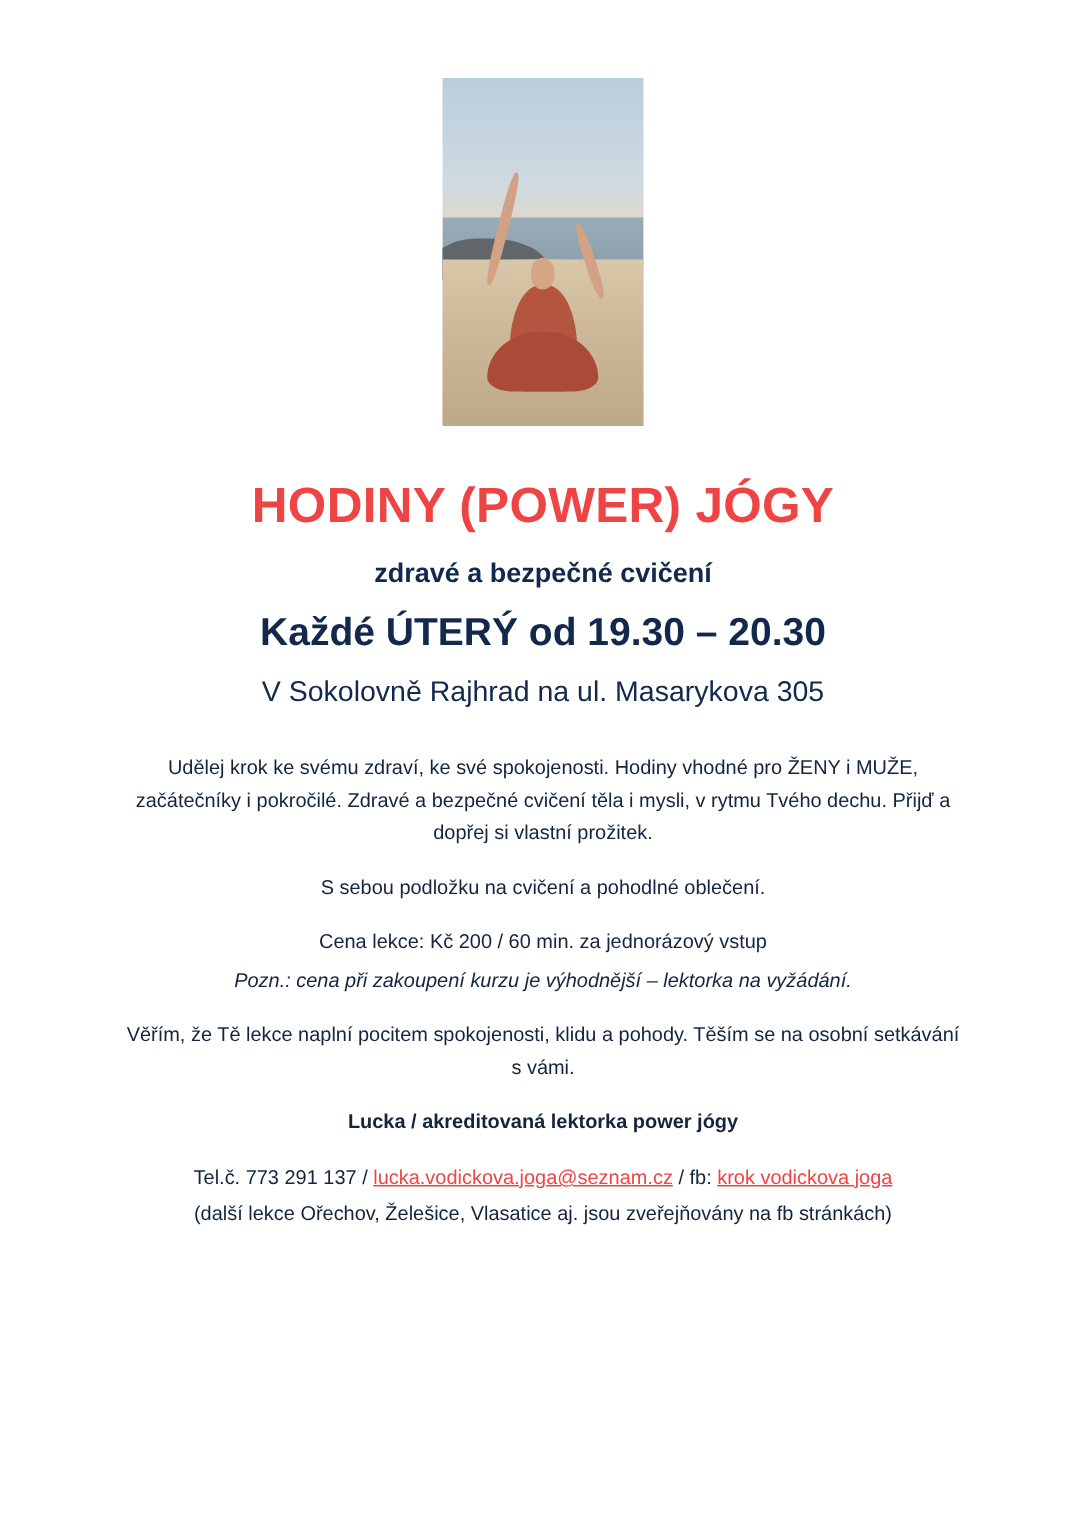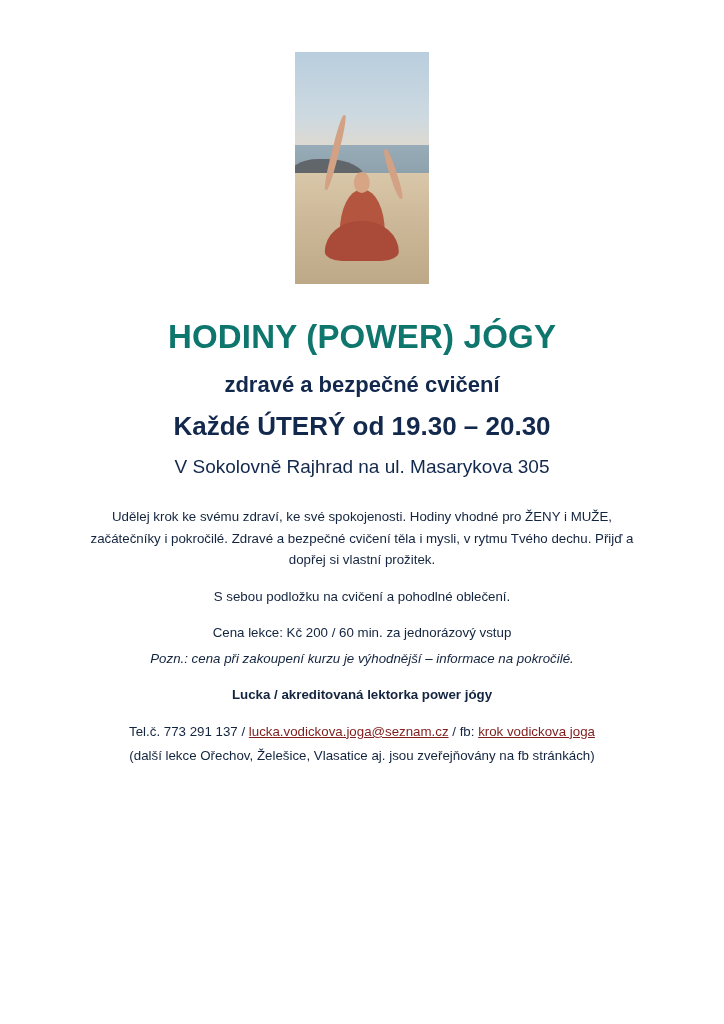--- a/index.html
+++ b/index.html
@@ -126,27 +126,27 @@
     border-radius: 40%;
     transform: rotate(-18deg);
   }
 
   
   .h1 {
     margin: 34px 0 0;
     text-align: center;
     font-size: 33px;
     font-weight: bold;
-    color: #0f766e;
+    color: #ef4444;
     letter-spacing: .2px;
   }
   .h2 {
     margin: 16px 0 0;
     text-align: center;
-    font-size: 22px;
+    font-size: 18px;
     font-weight: bold;
     color: #12284c;
   }
   .h3 {
     margin: 13px 0 12px;
     text-align: center;
     font-size: 26px;
     font-weight: bold;
     color: #12284c;
   }
@@ -175,21 +175,21 @@
   .italic {
     font-style: italic;
   }
   .bold {
     font-weight: bold;
   }
   .tight {
     margin-bottom: 4px !important;
   }
   .link {
-    color: #7f1d1d;
+    color: #ef4444;
     text-decoration: underline;
     margin-top: 44px;
   }
   .contact-line {
     margin-bottom: 3px !important;
   }
 </style>
 </head>
 <body>
 
@@ -213,19 +213,20 @@
 
   <h1 class="h1">HODINY (POWER) JÓGY</h1>
   <h2 class="h2">zdravé a bezpečné cvičení</h2>
   <h3 class="h3">Každé ÚTERÝ od 19.30 – 20.30</h3>
   <h4 class="h4">V Sokolovně Rajhrad na ul. Masarykova 305</h4>
 
   <div class="body-copy">
     <p>Udělej krok ke svému zdraví, ke své spokojenosti. Hodiny vhodné pro ŽENY i MUŽE, začátečníky i pokročilé. Zdravé a bezpečné cvičení těla i mysli, v rytmu Tvého dechu. Přijď a dopřej si vlastní prožitek.</p>
     <p>S sebou podložku na cvičení a pohodlné oblečení.</p>
     <p class="tight">Cena lekce: Kč 200 / 60 min. za jednorázový vstup</p>
-    <p class="italic">Pozn.: cena při zakoupení kurzu je výhodnější – informace na pokročilé.</p>
+    <p class="italic">Pozn.: cena při zakoupení kurzu je výhodnější – lektorka na vyžádání.</p>
+    <p>Věřím, že Tě lekce naplní pocitem spokojenosti, klidu a pohody. Těším se na osobní setkávání s vámi.</p>
     <p class="bold">Lucka / akreditovaná lektorka power jógy</p>
     <p class="contact-line"><span>Tel.č. 773 291 137 / </span><a class="link" href="#">lucka.vodickova.joga@seznam.cz</a><span> / fb: </span><a class="link" href="#">krok vodickova joga</a></p>
     <p>(další lekce Ořechov, Želešice, Vlasatice aj. jsou zveřejňovány na fb stránkách)</p>
   </div>
 
 </div>
 
 </body></html>

